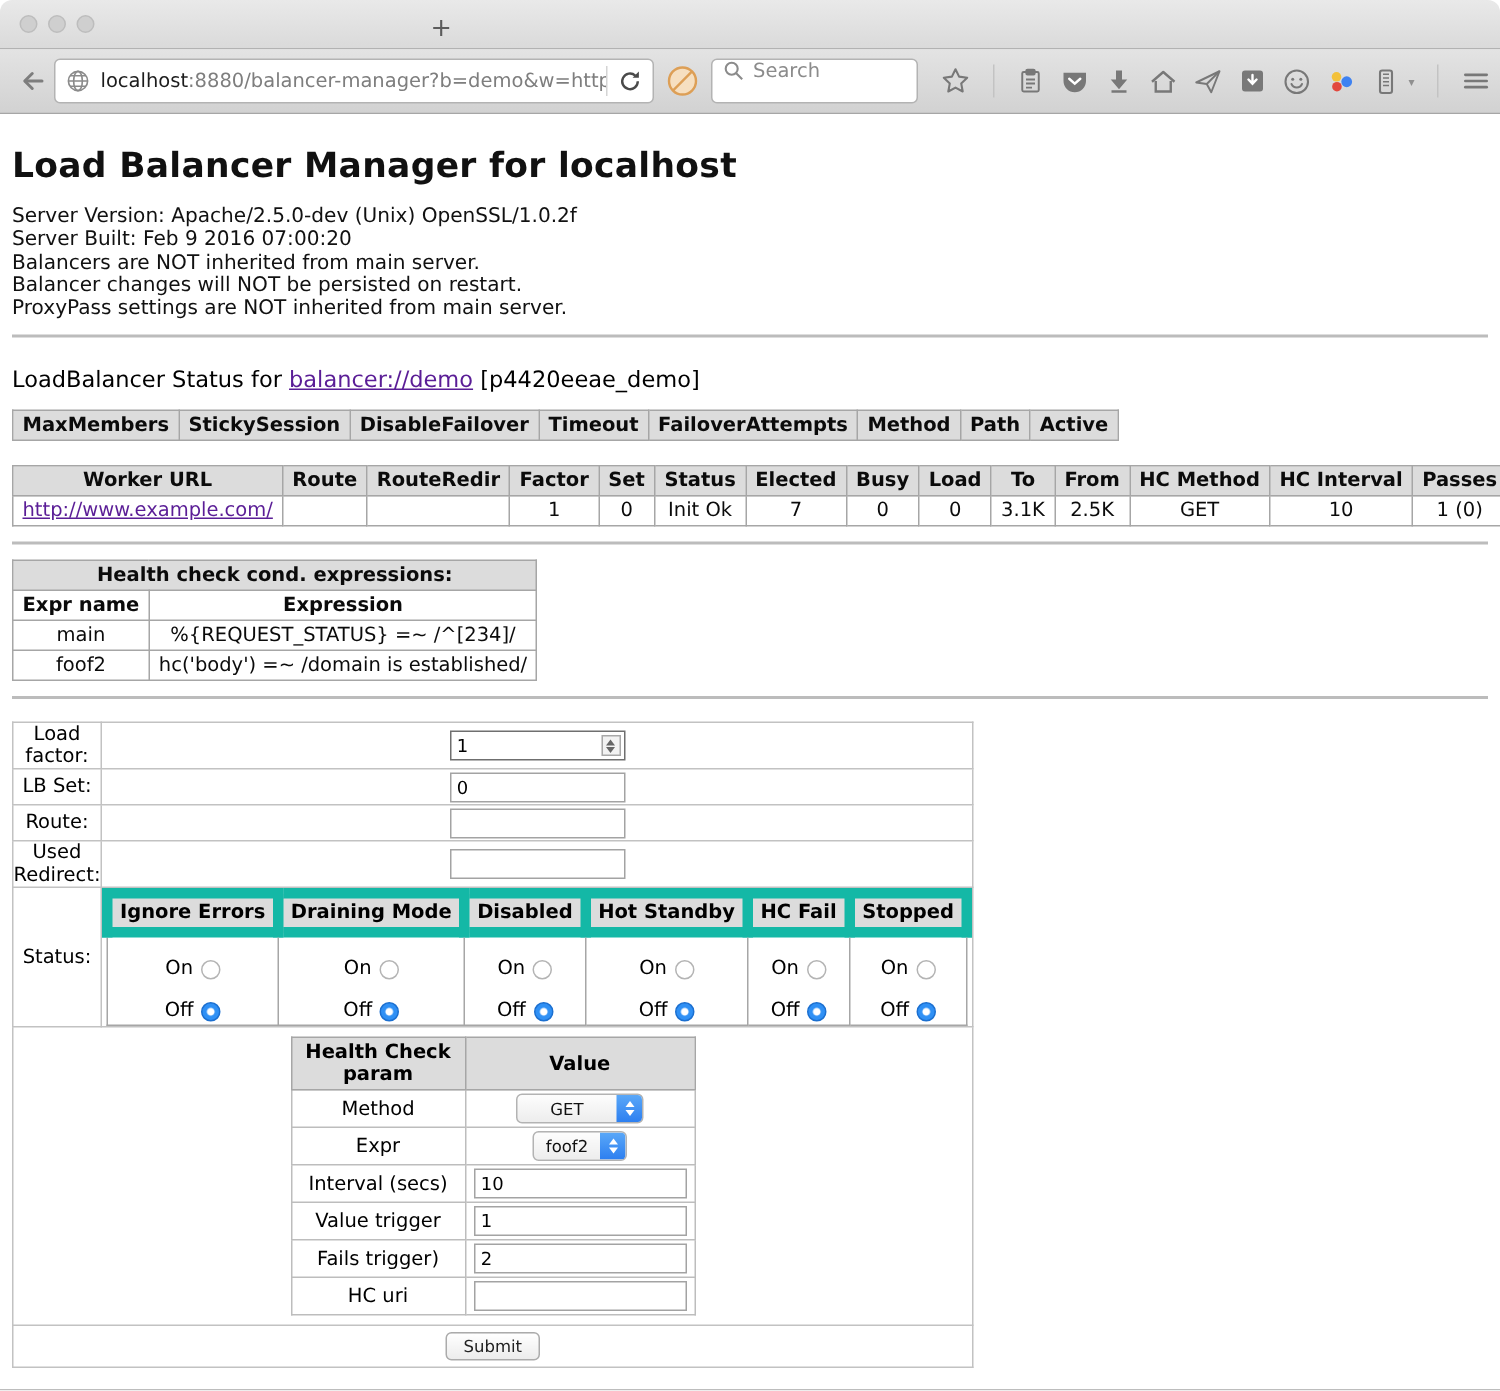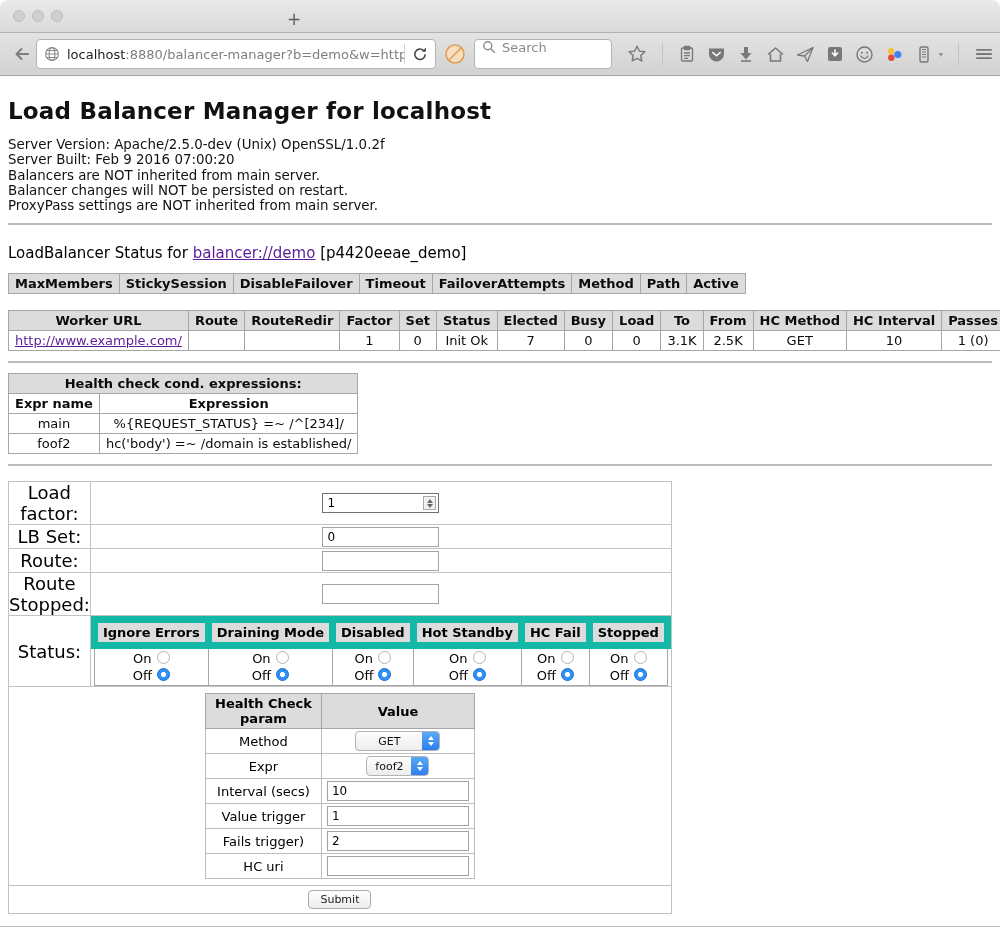--- a/index.html
+++ b/index.html
@@ -73,42 +73,42 @@
 
   .balancer-table { width:614px; margin-bottom:16px; }
   .worker-table { width:984px; }
   .hcx-table td { height:20px; }
 
   
   table.form { border-collapse:collapse; width:564px; font-size:13px;
                margin-top:15px; }
   table.form > tbody > tr > td { border:1px solid #c2c2c2; height:24px;
                                  text-align:center; vertical-align:middle; }
-  td.flabel { width:101px; font-size:18px; }
+  td.flabel { width:101px; font-size:13px; }
   .tinput { border:1px solid #a3a3a3; background:#fff; height:20px; width:117px;
             font-size:12px; font-family:inherit; padding:1px 4px; }
   .num-wrap { position:relative; display:inline-block; }
   .num-wrap .tinput { border-color:#6f6f6f; }
   .spinner { position:absolute; right:3px; top:3px; width:13px; height:14px;
              border:1px solid #a8a8a8; background:#f2f2f2; display:flex;
              flex-direction:column; align-items:center; justify-content:center;
              gap:1px; }
   .spin-up { width:0; height:0; border-left:3px solid transparent;
              border-right:3px solid transparent; border-bottom:4px solid #666; }
   .spin-dn { width:0; height:0; border-left:3px solid transparent;
              border-right:3px solid transparent; border-top:4px solid #666; }
 
   td.status-cell { padding:0 !important; }
   table.status { border-collapse:collapse; width:100%; font-size:13px; }
   table.status th { background:#dcdcdc; border:7px solid #14b8a6;
                     font-weight:bold; padding:2px 5px; white-space:nowrap;
                     height:19px; }
   table.status td { border:1px solid #a6a6a6; padding:2px 4px; height:38px; }
   .radio-pair { display:flex; flex-direction:column; align-items:center; gap:2px; }
-  .radio-line { display:flex; align-items:flex-start; gap:5px; font-size:13px; }
+  .radio-line { display:flex; align-items:flex-end; gap:5px; font-size:13px;margin-top:11px; }
   input.mac-radio { appearance:none; -webkit-appearance:none; width:13px;
                     height:13px; border-radius:50%; border:1px solid #b4b4b4;
                     background:#fff; margin:0; }
   input.mac-radio:checked { border-color:#1b6fd0;
     background:radial-gradient(circle at 50% 50%, #fff 0 2.2px, #2f90f5 2.9px 100%); }
 
   table.hcp { border-collapse:collapse; margin:6px auto; font-size:13px;
               width:270px; }
   table.hcp th { background:#dcdcdc; border:1px solid #a6a6a6; font-weight:bold;
                  padding:2px 6px; height:20px; }
@@ -389,21 +389,21 @@
       </tr>
       <tr>
         <td class="flabel">LB Set:</td>
         <td><input class="tinput" type="text" value="0" style=""></td>
       </tr>
       <tr>
         <td class="flabel">Route:</td>
         <td><input class="tinput" type="text" value="" style=""></td>
       </tr>
       <tr>
-        <td class="flabel">Route Stopped:</td>
+        <td class="flabel">Used Redirect:</td>
         <td><input class="tinput" type="text" value="" style=""></td>
       </tr>
       <tr>
         <td class="flabel">Status:</td>
         <td class="status-cell">
           <table class="status">
             <tbody>
                   <tr>
               <th>Ignore Errors</th>
               <th>Draining Mode</th>

